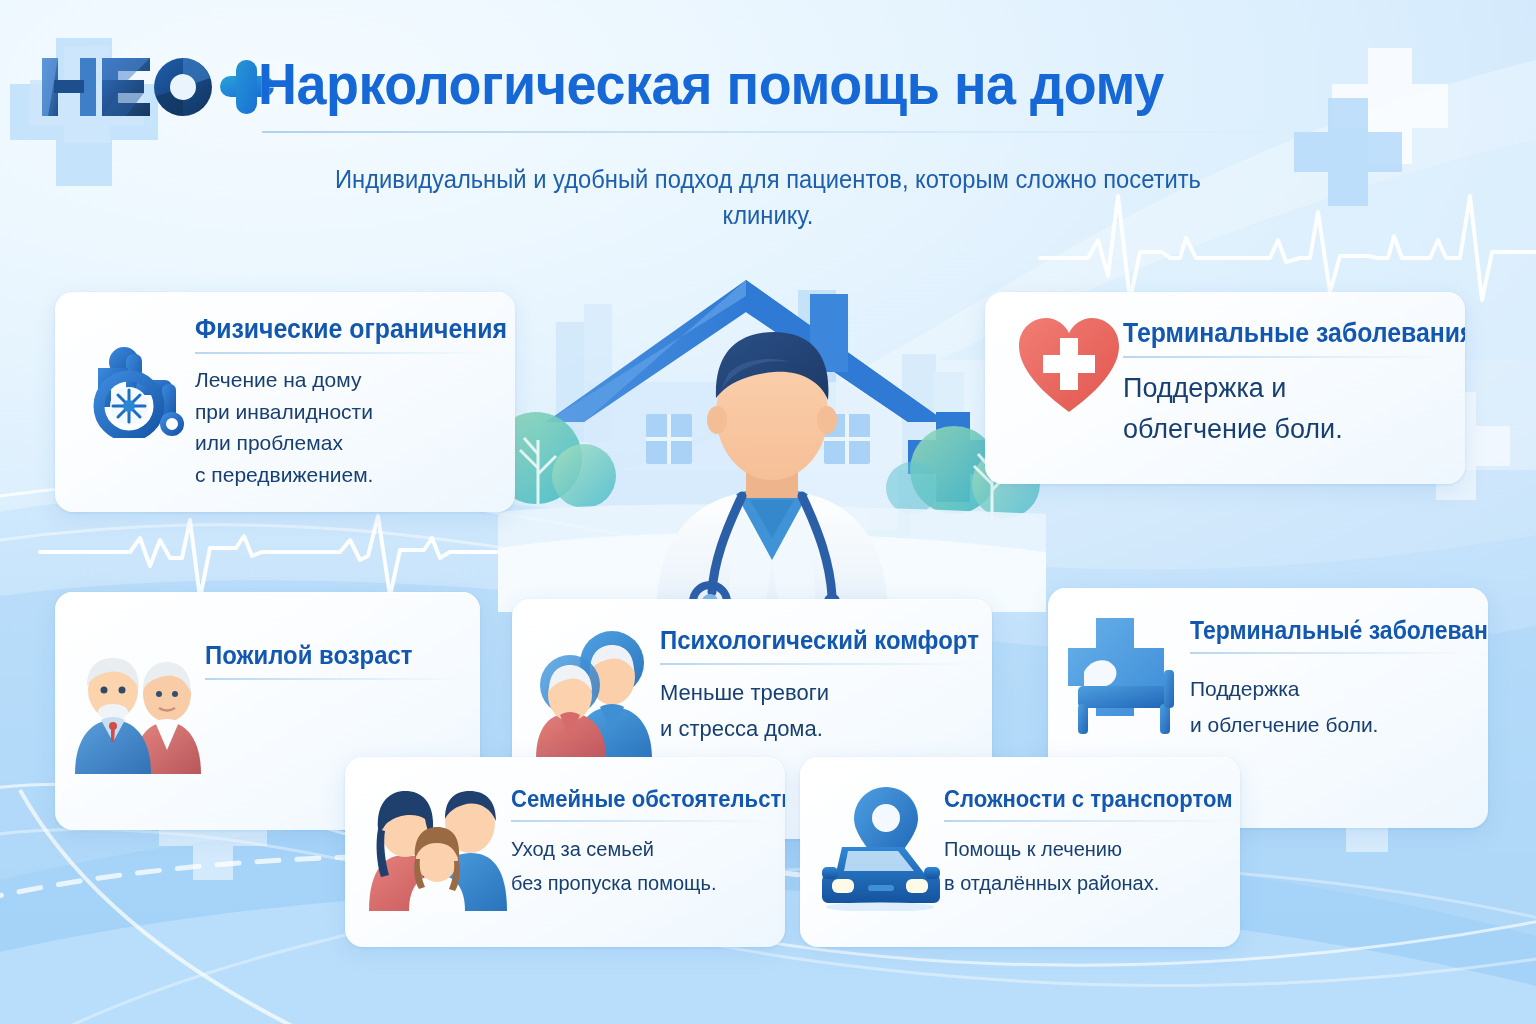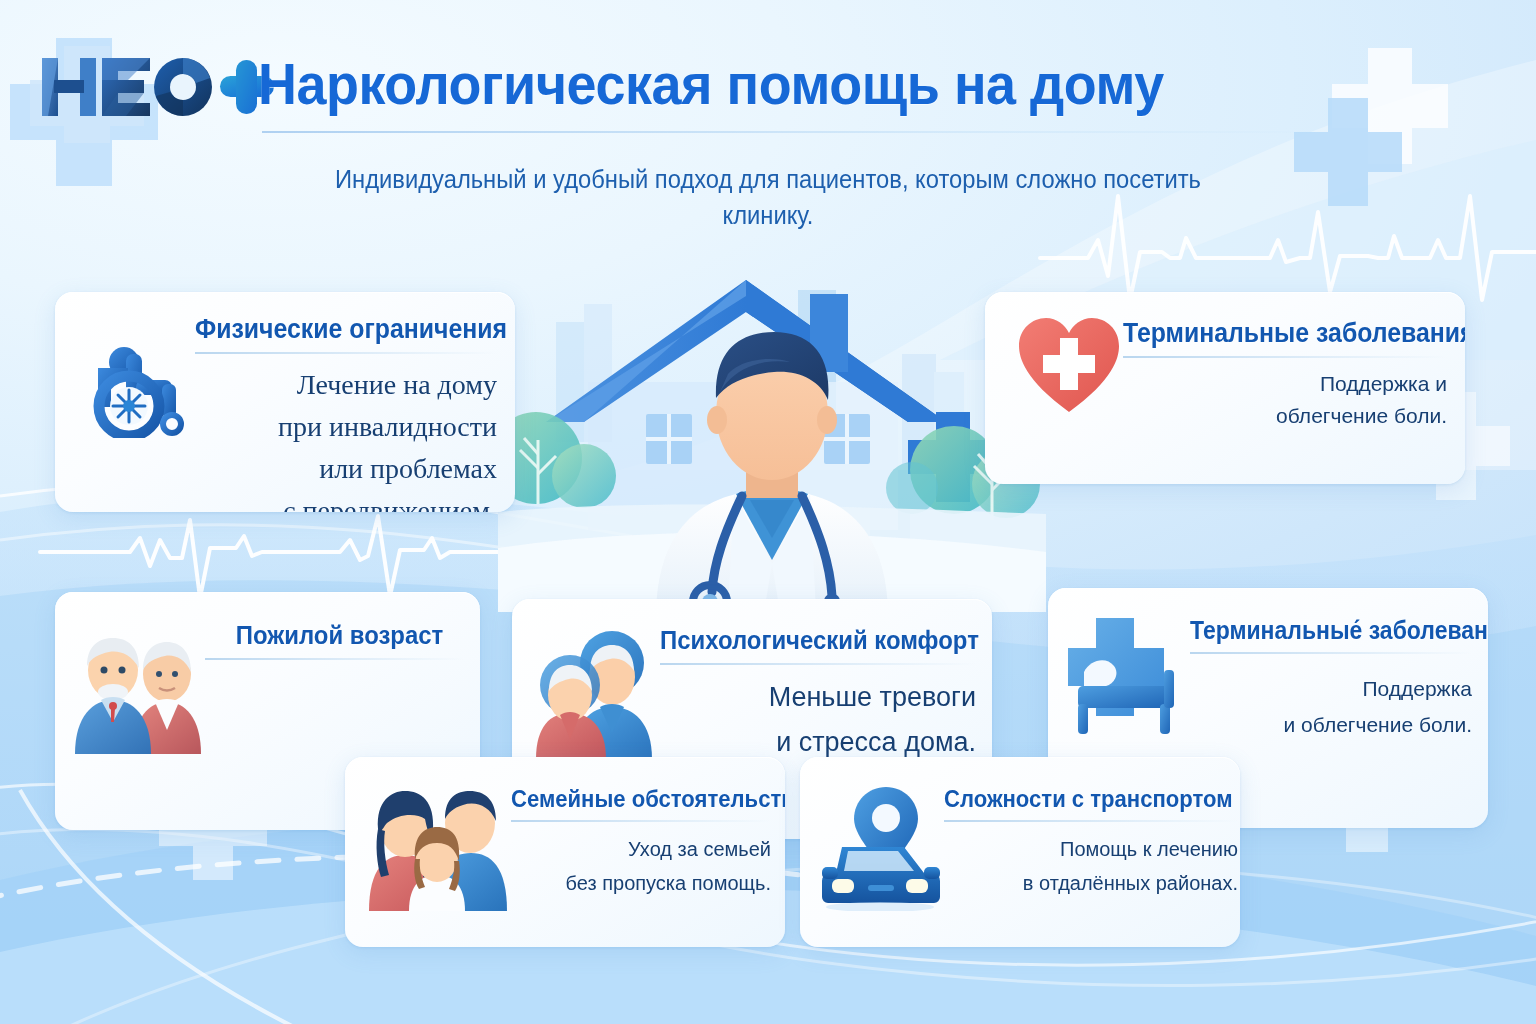--- a/index.html
+++ b/index.html
@@ -40,21 +40,20 @@
     transform:scaleX(.95);transform-origin:center top;
   }
 
   
   .card{
     position:absolute;border-radius:18px;
     background:linear-gradient(150deg, #ffffff 0%, #fbfdff 40%, #eef7fe 100%);
     box-shadow:0 6px 22px rgba(90,150,210,.16), 0 1px 3px rgba(90,150,210,.18),
                inset 0 1px 0 rgba(255,255,255,.95);
     overflow:hidden;
-    text-align:right;
   }
   .card-inner{position:absolute;inset:0;display:flex;align-items:flex-start;}
   .card-icon{flex:0 0 auto;display:flex;align-items:center;justify-content:center;}
   .card-body{flex:1 1 auto;min-width:0;}
   .c-title{
     color:#1257b0;font-weight:bold;white-space:nowrap;
     transform:scaleX(.92);transform-origin:left center;
     text-shadow:0 1px 0 rgba(255,255,255,.8);
   }
   .c-rule{height:2px;background:linear-gradient(90deg,#b9d6ef,rgba(200,224,243,.25) 80%,rgba(200,224,243,0));margin:7px 0 10px;}
@@ -64,34 +63,34 @@
   #card-physical{left:55px;top:292px;width:460px;height:220px;}
   #card-terminal-heart{left:985px;top:292px;width:480px;height:192px;}
   #card-elderly{left:55px;top:592px;width:425px;height:238px;}
   #card-psych{left:512px;top:599px;width:480px;height:240px;}
   #card-terminal-bed{left:1048px;top:588px;width:440px;height:240px;}
   #card-family{left:345px;top:757px;width:440px;height:190px;}
   #card-transport{left:800px;top:757px;width:440px;height:190px;}
 
   #card-physical .card-inner{padding:22px 18px 18px 28px;}
   #card-terminal-heart .card-inner{padding:22px 18px 18px 30px;}
-  #card-elderly .card-inner{padding:20px 16px 16px 16px;}
+  #card-elderly .card-inner{padding:20px 16px 16px 16px;margin-top:20px;}
   #card-psych .card-inner{padding:20px 16px 16px 22px;}
   #card-terminal-bed .card-inner{padding:20px 16px 16px 20px;}
   #card-family .card-inner{padding:22px 14px 16px 18px;}
   #card-transport .card-inner{padding:22px 2px 16px 18px;}
 
   #card-physical .c-title{font-size:27px;}
-  #card-physical .c-desc{font-size:28px;font-family:Liberation Serif, serif;}
+  #card-physical .c-desc{font-size:21px;}
   #card-terminal-heart .c-title{font-size:27px;}
-  #card-terminal-heart .c-desc{font-size:21px;margin-left:40px;}
+  #card-terminal-heart .c-desc{font-size:27px;}
   #card-elderly .c-title{font-size:26px;}
   #card-elderly .c-desc{font-size:21px;line-height:1.75;}
   #card-psych .c-title{font-size:26px;}
-  #card-psych .c-desc{font-size:27px;line-height:1.65;}
+  #card-psych .c-desc{font-size:22px;line-height:1.65;}
   #card-terminal-bed .c-title{font-size:25px;}
   #card-terminal-bed .c-desc{font-size:21px;line-height:1.7;margin-top:17px;}
   #card-family .c-title{font-size:24px;}
   #card-family .c-desc{font-size:20px;line-height:1.7;}
   #card-transport .c-title{font-size:24px;}
   #card-transport .c-desc{font-size:20px;line-height:1.7;}
 
   
   #hero{position:absolute;left:498px;top:262px;width:548px;height:350px;}
 </style>

